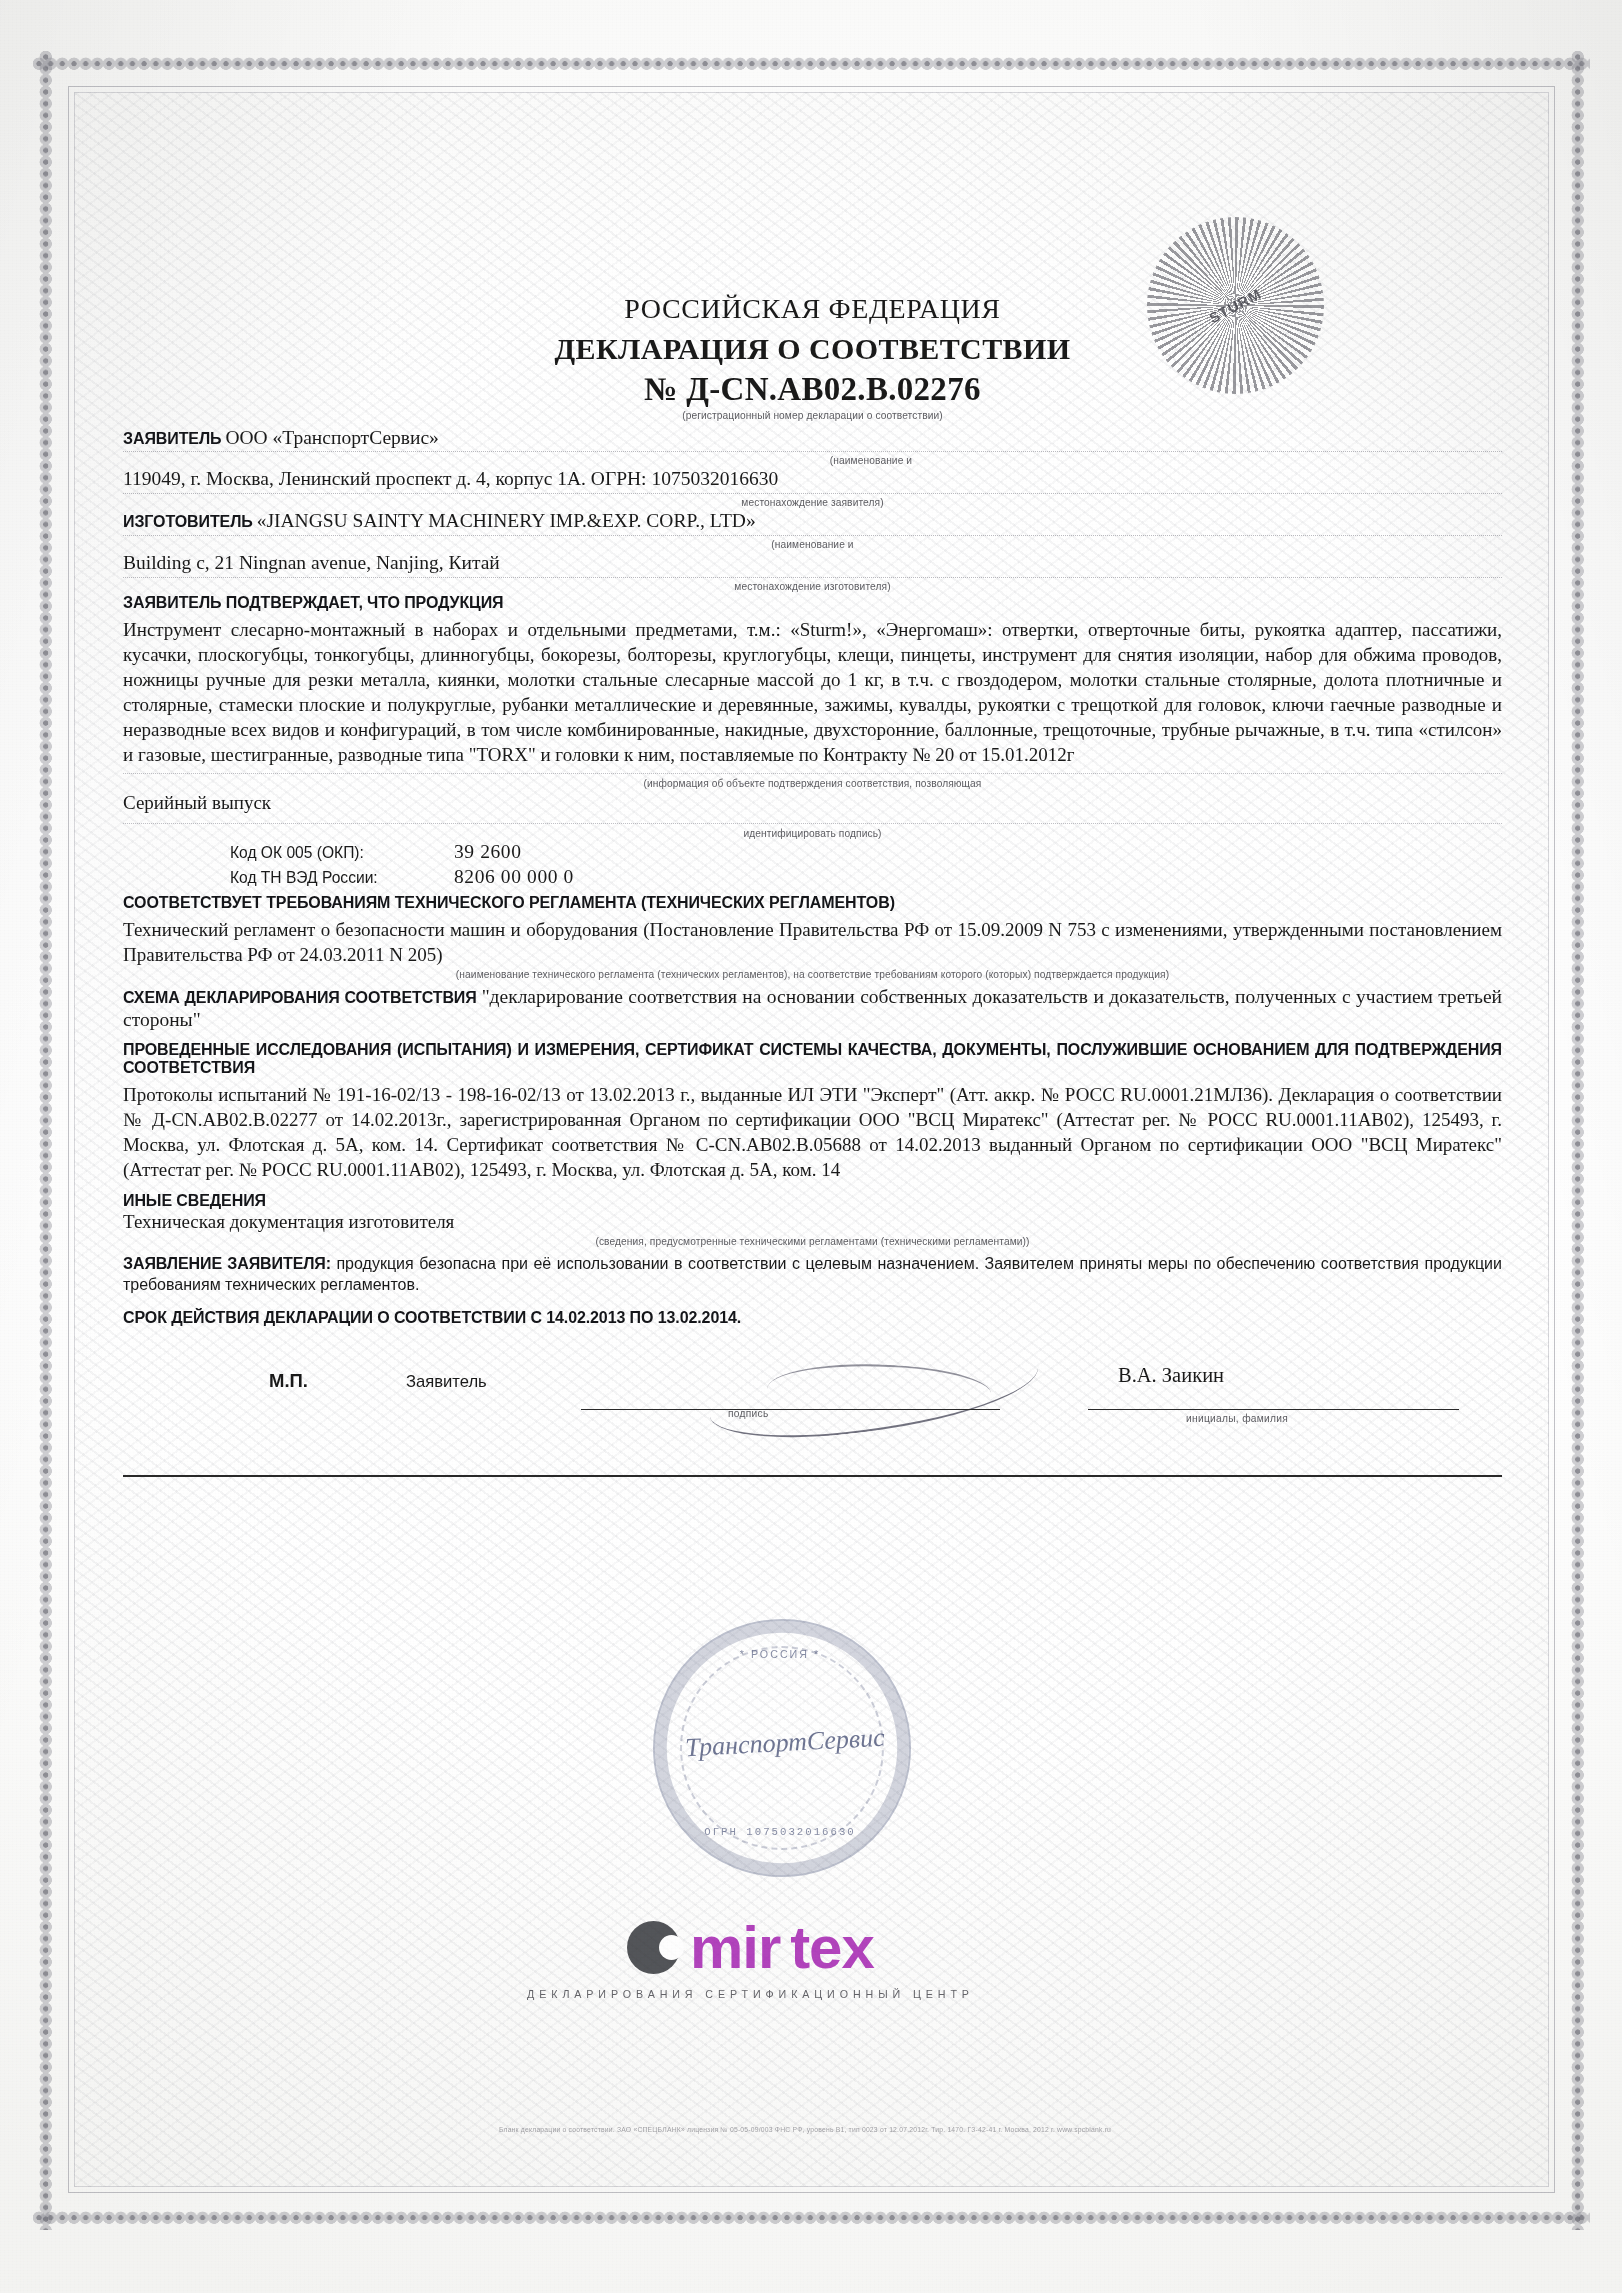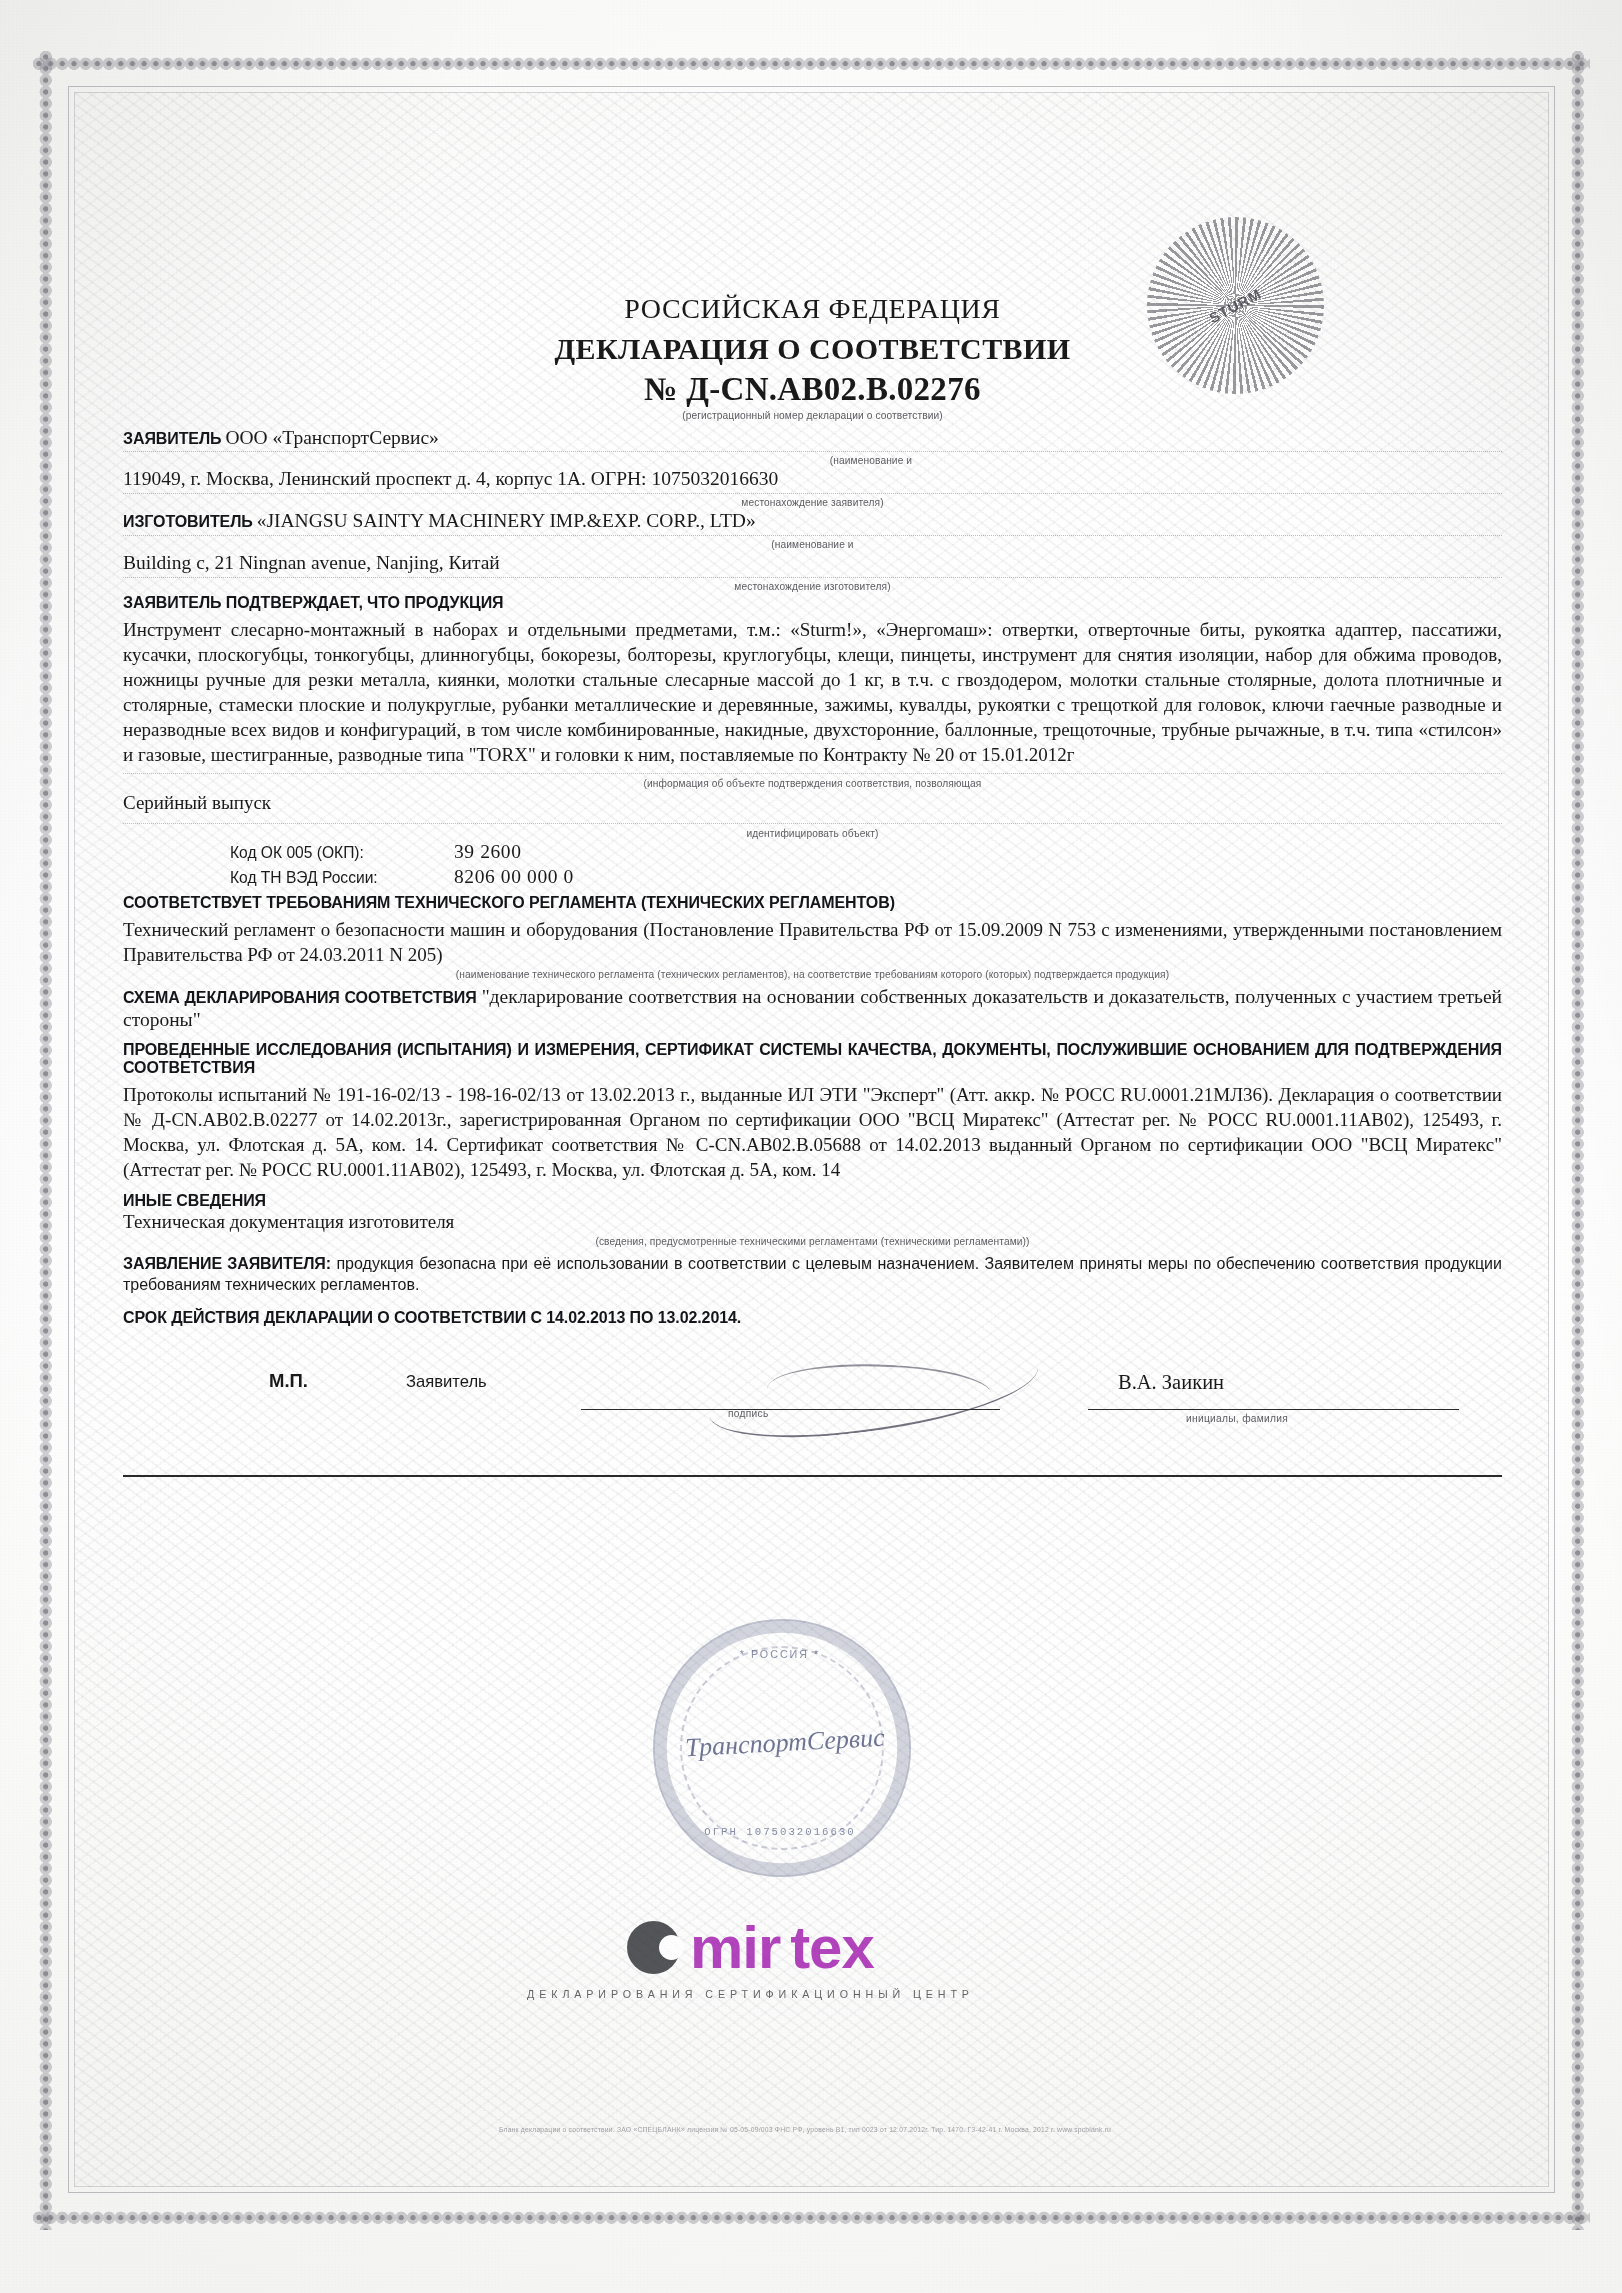--- a/index.html
+++ b/index.html
@@ -217,21 +217,21 @@
     letter-spacing: 0.3px;
   }
   .name-line {
     position: absolute;
     left: 965px; top: 49px;
     width: 371px;
     border-bottom: 1px solid #2a2a2a;
   }
   .name-txt {
     position: absolute;
-    left: 995px; top: 11px;
+    left: 995px; top: 4px;
     font-family: "Liberation Serif", serif;
     font-size: 20.5px;
   }
   .name-cap {
     position: absolute;
     left: 1063px; top: 53px;
     font-family: "Liberation Sans", sans-serif;
     font-size: 10.2px;
     color: #5d5d62;
     letter-spacing: 0.3px;
@@ -425,21 +425,21 @@
     <span class="val-serif">Building c, 21 Ningnan avenue, Nanjing, Китай</span>
   </div>
   <div class="caption">местонахождение изготовителя)</div>
 
   <div class="lbl">ЗАЯВИТЕЛЬ ПОДТВЕРЖДАЕТ, ЧТО ПРОДУКЦИЯ</div>
   <div class="body-just">Инструмент слесарно-монтажный в наборах и отдельными предметами, т.м.: «Sturm!», «Энергомаш»: отвертки, отверточные биты, рукоятка адаптер, пассатижи, кусачки, плоскогубцы, тонкогубцы, длинногубцы, бокорезы, болторезы, круглогубцы, клещи, пинцеты, инструмент для снятия изоляции, набор для обжима проводов, ножницы ручные для резки металла, киянки, молотки стальные слесарные массой до 1 кг, в т.ч. с гвоздодером, молотки стальные столярные, долота плотничные и столярные, стамески плоские и полукруглые, рубанки металлические и деревянные, зажимы, кувалды, рукоятки с трещоткой для головок, ключи гаечные разводные и неразводные всех видов и конфигураций, в том числе комбинированные, накидные, двухсторонние, баллонные, трещоточные, трубные рычажные, в т.ч. типа «стилсон» и газовые, шестигранные, разводные типа "TORX" и головки к ним, поставляемые по Контракту № 20 от 15.01.2012г</div>
   <div class="sep-dots"></div>
   <div class="caption">(информация об объекте подтверждения соответствия, позволяющая</div>
   <div class="body-plain">Серийный выпуск</div>
   <div class="sep-dots"></div>
-  <div class="caption">идентифицировать объект)</div>
+  <div class="caption">идентифицировать подпись)</div>
 
   <div class="code-row">
     <span class="code-label">Код ОК 005 (ОКП):</span>
     <span class="code-value">39 2600</span>
   </div>
   <div class="code-row">
     <span class="code-label">Код ТН ВЭД России:</span>
     <span class="code-value">8206 00 000 0</span>
   </div>
 

